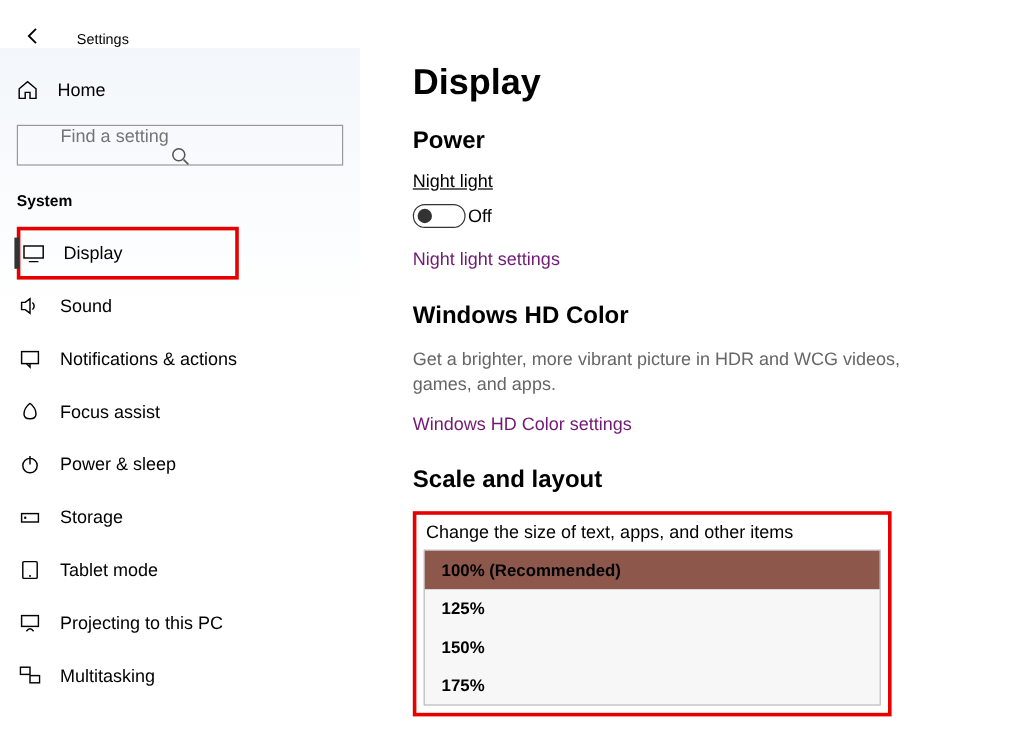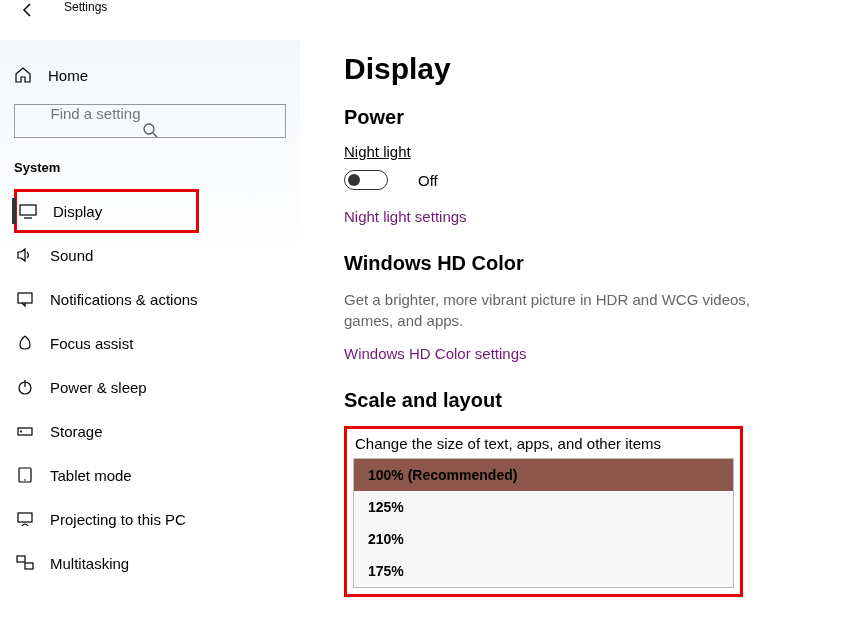--- a/index.html
+++ b/index.html
@@ -1,19 +1,19 @@
 <!DOCTYPE html>
 <html><head>
 <meta charset="utf-8">
 <style>
   * { box-sizing: border-box; margin: 0; padding: 0; font-family: "Segoe UI", sans-serif; }
   body { width: 855px; height: 624px; background: #fff; overflow: hidden; position: relative; }
 
   
-  .topbar { height: 40px; display: flex; align-items: flex-start; padding-left: 18px; }
+  .topbar { height: 40px; display: flex; align-items: flex-end; padding-left: 18px; }
   .back-btn { width: 20px; height: 20px; display:flex; align-items:center; justify-content:center; cursor:pointer; }
   .app-title { font-size: 12px; margin-left: 26px; color:#000; }
 
   .layout { display: flex; height: calc(624px - 40px); }
 
   
   .sidebar { width: 300px; padding: 0 14px 0 14px; background: linear-gradient(#f3f7fb,#ffffff 220px); }
   .home-row { display:flex; align-items:center; height:42px; margin-top:14px; cursor:pointer;}
   .home-row .icon{ width:18px; display:flex; justify-content:center; }
   .home-row .lbl{ margin-left:16px; font-size:15px; }
@@ -30,21 +30,21 @@
 
   .nav-item.highlight { border:3px solid #e60000; width:185px; position:relative; }
   .nav-item.highlight::before { content:""; position:absolute; left:-5px; top:6px; bottom:6px; width:4px; background:#333; }
 
   
   .main { flex:1; padding: 12px 20px 0 44px; }
   .page-title { font-size:30px; font-weight:600; margin-bottom:20px; }
   .section-h { font-size:20px; font-weight:600; margin-bottom:14px; }
   .section-h.mt { margin-top:26px; }
   .field-label { font-size:15px; margin-bottom:10px;text-decoration:underline; }
-  .toggle-row { display:flex; align-items:center; gap:30px; margin-bottom:18px;}
+  .toggle-row { display:flex; align-items:center; gap:2px; margin-bottom:18px;}
   .toggle { width:44px; height:20px; border:1px solid #333; border-radius:10px; position:relative; cursor:pointer; }
   .toggle-knob { position:absolute; left:3px; top:3px; width:12px; height:12px; border-radius:50%; background:#333; }
   .toggle-state { font-size:15px; }
   .link { color:#701a75; font-size:15px; cursor:pointer; display:inline-block; }
   .desc { font-size:15px; color:#666; line-height:1.4; margin-bottom:14px; max-width:420px;}
 
   .scale-block { margin-top:10px; border:3px solid #e60000; width:399px; padding:4px 6px 6px 6px; }
   .scale-label { font-size:15px; margin:2px 0 6px 2px; }
   .dropdown { border:1px solid #bbb; background:#f7f7f7;font-weight:bold; }
   .opt { font-size:14px; padding:8px 14px; cursor:pointer; }
@@ -196,19 +196,19 @@
     <div class="desc">Get a brighter, more vibrant picture in HDR and WCG videos, games, and apps.</div>
     <span class="link">Windows HD Color settings</span>
 
     <div class="section-h mt">Scale and layout</div>
 
     <div class="scale-block">
       <div class="scale-label">Change the size of text, apps, and other items</div>
       <div class="dropdown">
         <div class="opt selected">100% (Recommended)</div>
         <div class="opt">125%</div>
-        <div class="opt">210%</div>
+        <div class="opt">150%</div>
         <div class="opt">175%</div>
       </div>
     </div>
 
   </div>
 </div>
 
 </body></html>

